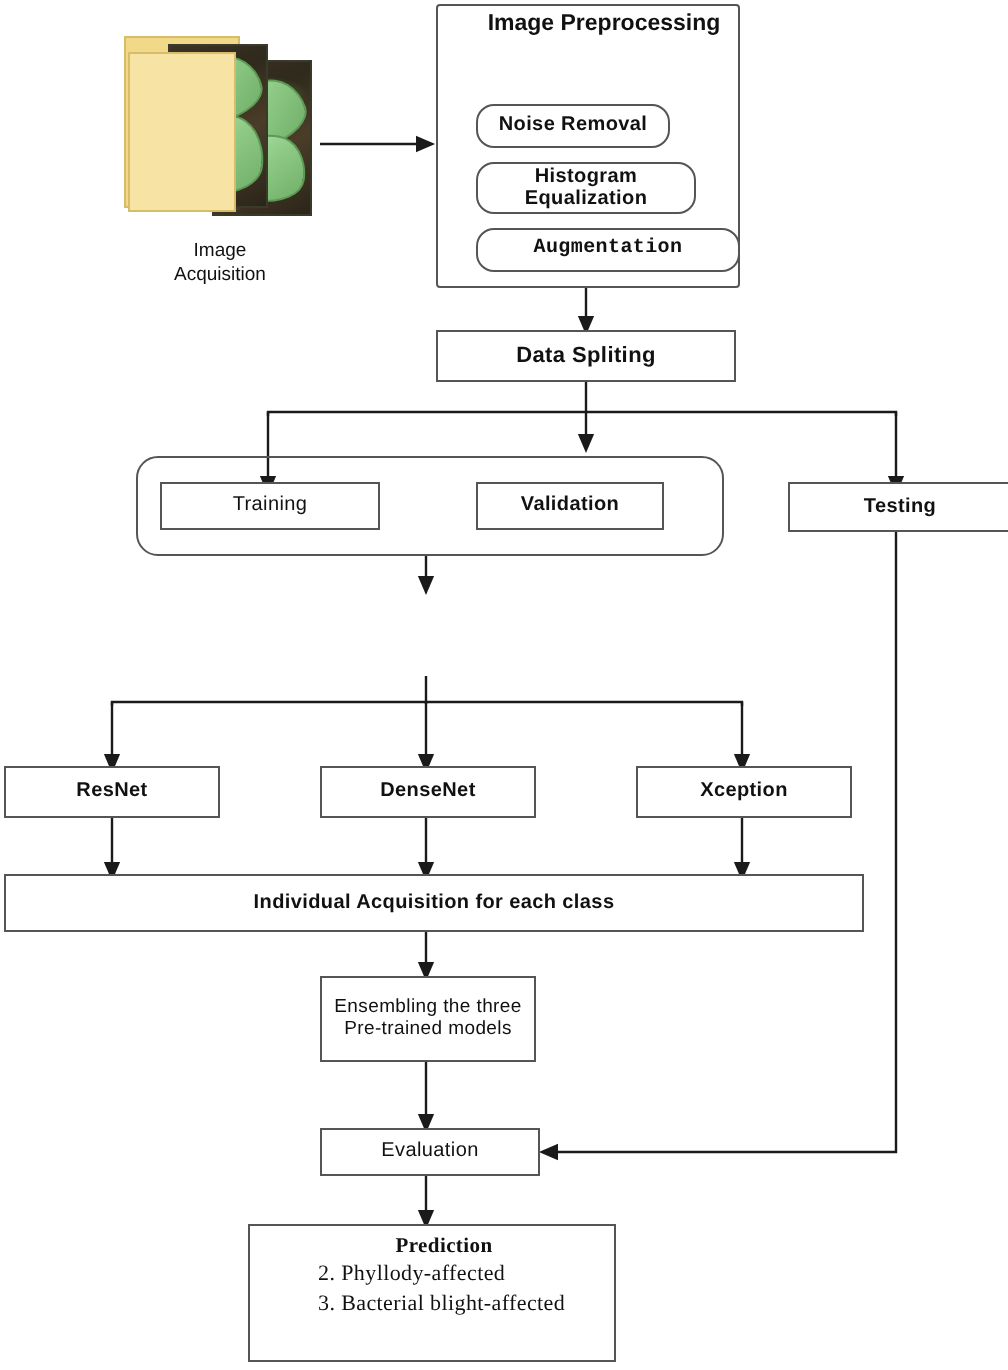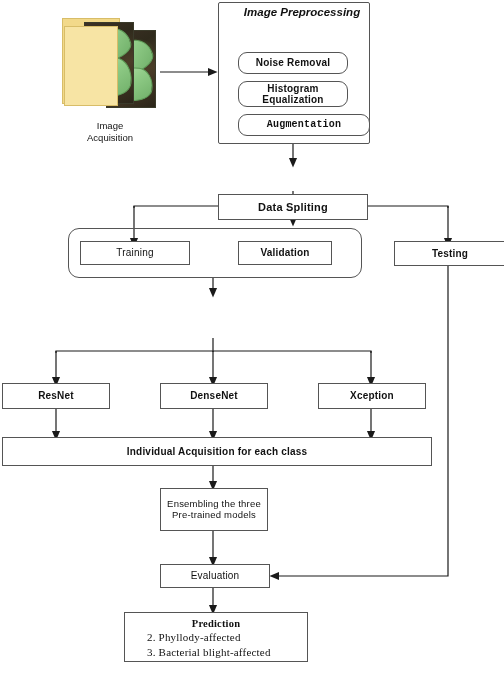--- a/index.html
+++ b/index.html
@@ -91,30 +91,30 @@
       <div class="leafshape" style="left:3px;top:34px;width:42px;height:38px;transform:rotate(6deg);"></div>
     </div>
     <div class="fold-front"></div>
   </div>
   <div class="caption" style="left:62px;top:120px;width:96px;">
     <div>Image</div>
     <div>Acquisition</div>
   </div>
 
   <div class="group" style="left:218px;top:2px;width:152px;height:142px;border-radius:2px;"></div>
-  <div class="bigtitle" style="left:218px;top:6px;width:168px;font-style:italic;">Image Preprocessing</div>
+  <div class="bigtitle" style="left:218px;top:6px;width:168px;">Image Preprocessing</div>
 
-  <div class="node rounded" style="left:238px;top:52px;width:110px;height:22px;">Noise Removal</div>
+  <div class="node rounded" style="left:238px;top:52px;width:97px;height:22px;">Noise Removal</div>
   <div class="node rounded" style="left:238px;top:81px;width:110px;height:26px;flex-direction:column;">
     <span>Histogram</span>
     <span>Equalization</span>
   </div>
   <div class="node rounded" style="left:238px;top:114px;width:132px;height:22px;font-family:Liberation Mono, monospace;">Augmentation</div>
 
-  <div class="node" style="left:218px;top:165px;width:150px;height:26px;font-size:11px;margin-top:29px;">Data Spliting</div>
+  <div class="node" style="left:218px;top:165px;width:150px;height:26px;font-size:11px;">Data Spliting</div>
 
   <div class="group" style="left:68px;top:228px;width:294px;height:50px;"></div>
   <div class="node" style="left:80px;top:241px;width:110px;height:24px;font-weight:normal;">Training</div>
   <div class="node" style="left:238px;top:241px;width:94px;height:24px;font-weight:bold;">Validation</div>
 
   <div class="node" style="left:394px;top:241px;width:112px;height:25px;">Testing</div>
 
 
   <div class="node" style="left:2px;top:383px;width:108px;height:26px;">ResNet</div>
   <div class="node" style="left:160px;top:383px;width:108px;height:26px;">DenseNet</div>
@@ -122,21 +122,21 @@
 
   <div class="node" style="left:2px;top:437px;width:430px;height:29px;">Individual Acquisition for each class</div>
 
   <div class="node plain" style="left:160px;top:488px;width:108px;height:43px;flex-direction:column;font-size:9.5px;">
     <span>Ensembling the three</span>
     <span>Pre-trained models</span>
   </div>
 
   <div class="node plain" style="left:160px;top:564px;width:110px;height:24px;">Evaluation</div>
 
-  <div class="node" style="left:124px;top:612px;width:184px;height:50px;display:block;padding:5px 0 0 0;">
+  <div class="node" style="left:124px;top:612px;width:184px;height:69px;display:block;padding:5px 0 0 12px;">
     <div style="font-weight:bold;font-size:10.5px;text-align:center;font-family:'Liberation Serif',serif;">Prediction</div>
     <div style="font-family:'Liberation Serif',serif;font-weight:normal;font-size:11px;
                 text-align:left;padding-left:22px;line-height:1.35;">
       <div>2. Phyllody-affected</div>
       <div>3. Bacterial blight-affected</div>
     </div>
   </div>
 
 </div>
 

